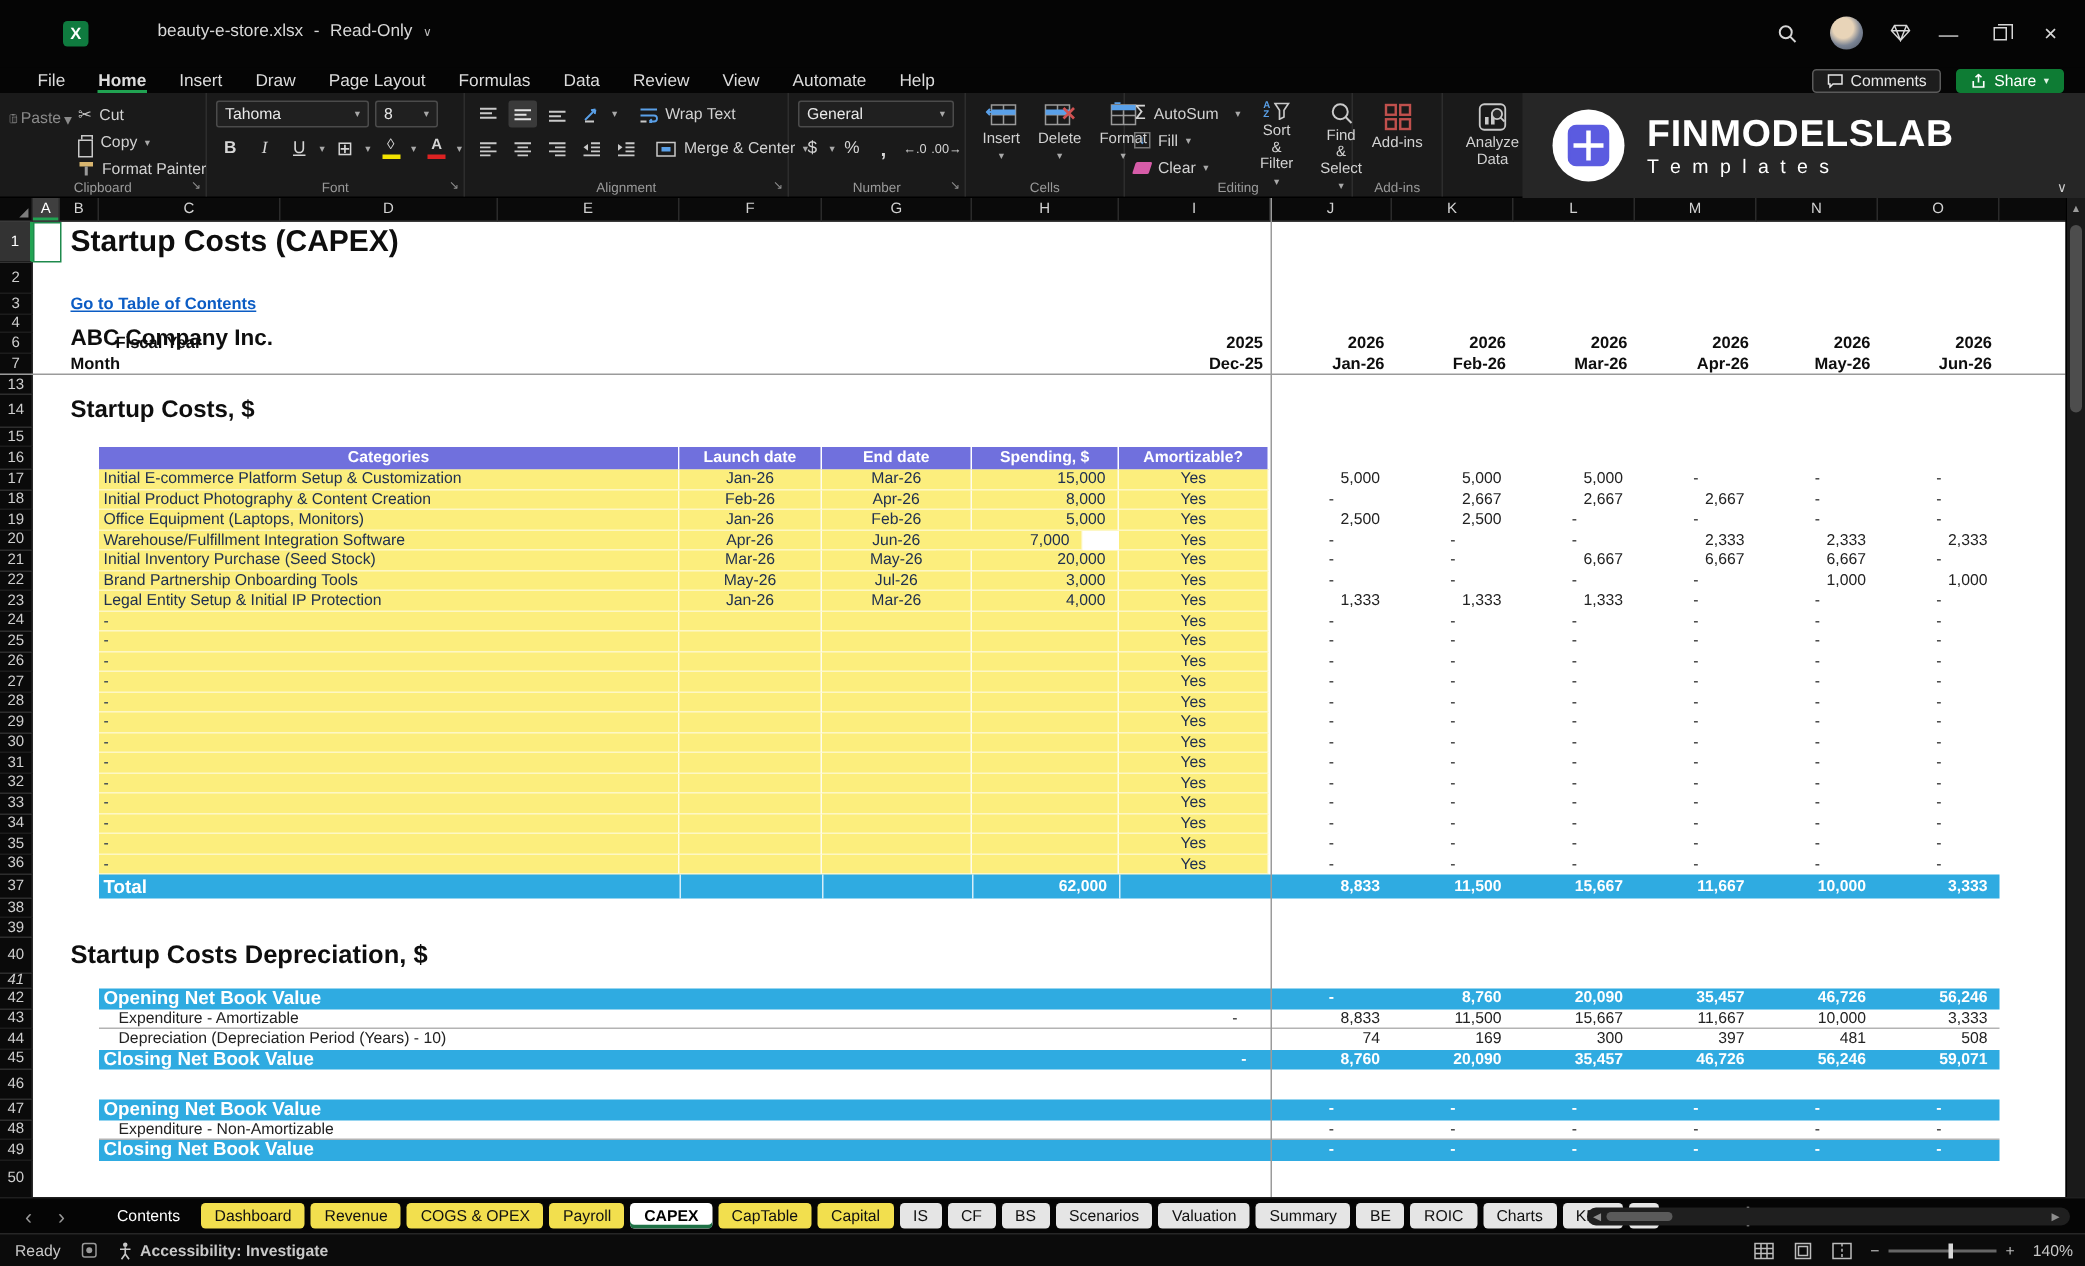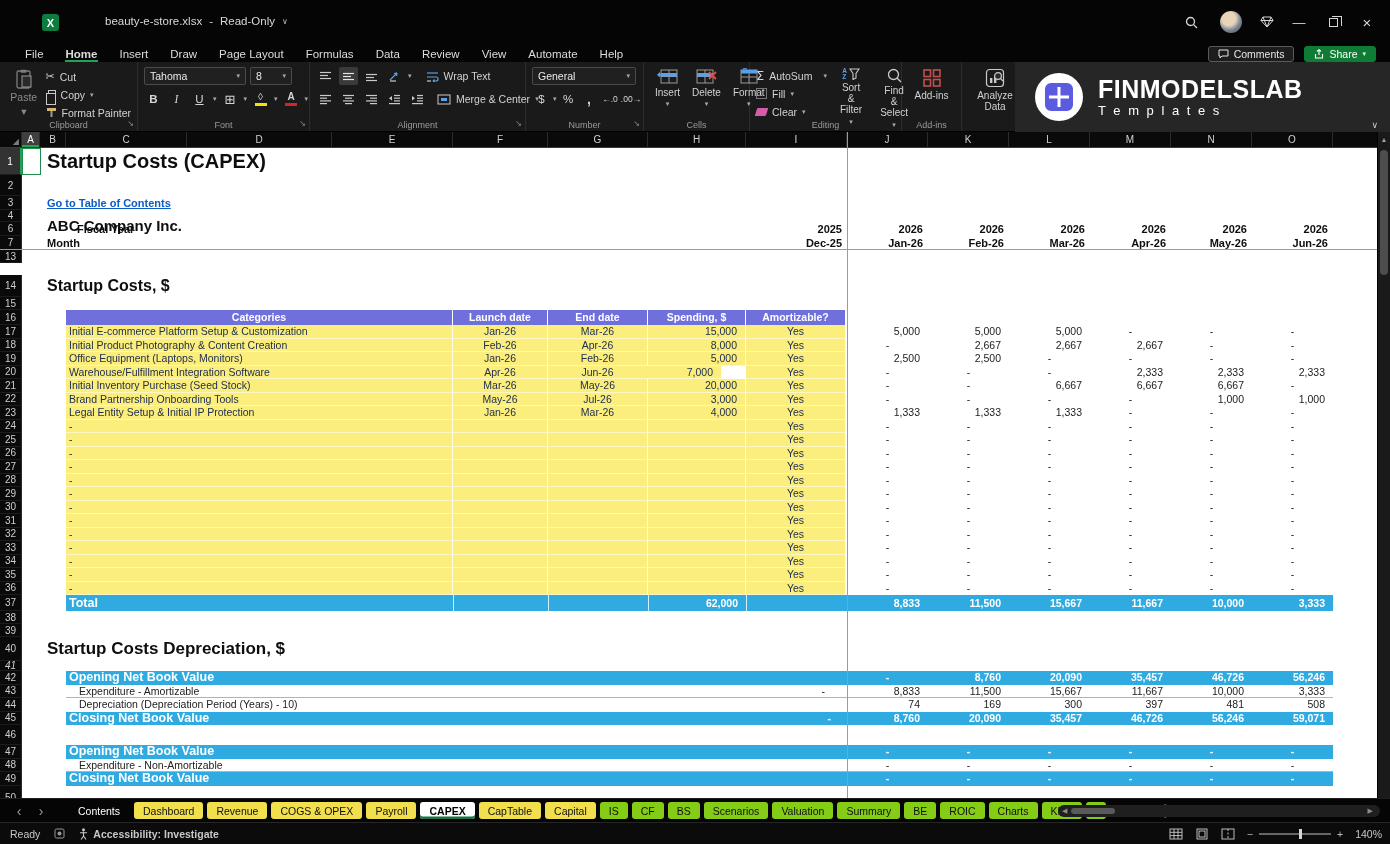--- a/index.html
+++ b/index.html
@@ -24,21 +24,21 @@
 .pill-btn{height:16px;display:flex;align-items:center;gap:5px;font-size:10.5px;padding:0 9px;border-radius:3px;cursor:pointer}
 .comments-btn{border:1px solid #5a5a5a;color:#e6e6e6;background:#1d1d1d}
 .share-btn{background:#0e7c34;color:#fff;border:1px solid #0e7c34}
 
 .ribbon{height:70px;background:#1a1a1a;display:flex;position:relative;border-bottom:1px solid #000}
 .rgroup{position:relative;border-right:1px solid #2d2d2d;padding:5px 6px 14px;flex-shrink:0}
 .rlabel{position:absolute;bottom:1px;left:0;right:0;text-align:center;font-size:9px;color:#9a9a9a}
 .launcher{position:absolute;right:3px;bottom:2px;font-size:8px;color:#8d8d8d;cursor:pointer}
 .rowflex{display:flex;align-items:center;gap:4px}
 .colflex{display:flex;flex-direction:column}
-.paste-btn{width:42px;display:flex;flex-direction:column;align-items:center;gap:2px;cursor:pointer;padding-top:2px}
+.paste-btn{width:42px;display:flex;flex-direction:row;align-items:center;gap:2px;cursor:pointer;padding-top:2px}
 .paste-btn span{font-size:10.5px;color:#8a8a8a}
 .small-btn{display:flex;align-items:center;gap:5px;font-size:10.5px;color:#d2d2d2;height:17px;cursor:pointer;white-space:nowrap}
 .gly{font-family:"DejaVu Sans",sans-serif;color:#c9c9c9}
 .dd{font-size:7px;color:#a9a9a9}
 .copy-ico{width:8px;height:10px;border:1px solid #c9c9c9;position:relative;margin-left:2px}
 .copy-ico::before{content:"";position:absolute;left:-3px;top:2px;width:8px;height:10px;border:1px solid #c9c9c9;background:#1a1a1a}
 .combo{height:18px;background:#202020;border:1px solid #4b4b4b;border-radius:2px;display:flex;align-items:center;justify-content:space-between;padding:0 5px;font-size:10.5px;color:#e8e8e8;cursor:pointer}
 .fbtn{min-width:19px;height:18px;display:flex;align-items:center;justify-content:center;font-size:11.5px;color:#d5d5d5;cursor:pointer;gap:1px}
 .color-ico{width:14px;height:14px;position:relative;text-align:center}
 .color-ico .g{font-size:10px;color:#d5d5d5;line-height:10px;display:block}
@@ -90,21 +90,21 @@
 .selbox{position:absolute;left:22px;top:16px;width:19px;height:27px;border:1.5px solid #1e8a4c;z-index:4}
 .vscroll{position:absolute;right:0;top:0;bottom:0;width:13px;background:#1a1a1a;border-left:1px solid #000;z-index:6}
 .vscroll .arr{height:14px;display:flex;align-items:center;justify-content:center;font-size:7px;color:#9a9a9a;cursor:pointer}
 .vthumb{position:absolute;left:2px;right:2px;top:18px;height:125px;background:#4d4d4d;border-radius:4px;cursor:grab}
 
 .tabbar{height:24px;background:#050505;display:flex;align-items:center;padding-left:10px;gap:4px;position:relative;border-top:1px solid #1f1f1f}
 .nav-arr{color:#9a9a9a;font-size:14px;width:18px;text-align:center;cursor:pointer}
 .stab{height:17px;border-radius:3px;padding:0 9px;font-size:10.5px;display:flex;align-items:center;color:#101010;cursor:pointer;white-space:nowrap;flex-shrink:0}
 .stab.plain{background:transparent;color:#fff;padding:0 10px}
 .stab.yellow{background:#f2df4e}
-.stab.blue{background:#84cc16}
+.stab.blue{background:#e5e5e5}
 .stab.active{background:#fff;color:#000;font-weight:bold;box-shadow:inset 0 -2.5px 0 #1e7145}
 .stab.clipped{width:20px;padding:0 0 0 6px;overflow:hidden}
 .tab-tools{display:flex;gap:10px;align-items:center;color:#b5b5b5;margin-left:4px}
 .tab-tools span{cursor:pointer}
 .hscroll{position:absolute;left:1058px;right:10px;top:6px;height:12px;background:#1f1f1f;border-radius:6px;display:flex;align-items:center}
 .hscroll .ha{font-size:7px;color:#8d8d8d;padding:0 4px;cursor:pointer}
 .hthumb{width:44px;height:6px;background:#5a5a5a;border-radius:3px;cursor:grab}
 .hs-right{position:absolute;right:3px;font-size:7px;color:#8d8d8d;cursor:pointer}
 
 .statusbar{height:22px;background:#0b0b0b;border-top:1px solid #262626;display:flex;align-items:center;padding:0 10px;font-size:10.5px;color:#c8c8c8;position:relative}
@@ -561,21 +561,21 @@
         <div class="c num pr5 b" style="left: 847px; width: 81px;">Jan-26</div>
         <div class="c num pr5 b" style="left: 928px; width: 81px;">Feb-26</div>
         <div class="c num pr5 b" style="left: 1009px; width: 81px;">Mar-26</div>
         <div class="c num pr5 b" style="left: 1090px; width: 81px;">Apr-26</div>
         <div class="c num pr5 b" style="left: 1171px; width: 81px;">May-26</div>
         <div class="c num pr5 b" style="left: 1252px; width: 81px;">Jun-26</div>
       </div>
       <div class="row" style="height: 13px; line-height: 13px;">
         <div class="rn" style="line-height: normal;">13</div>
       </div>
-      <div class="row" style="height: 22px; line-height: 22px; margin-top: 12px;">
+      <div class="row" style="height: 22px; line-height: 22px;">
         <div class="rn" style="line-height: normal;">14</div>
         <div class="c sec" style="left: 47px; width: 400px;">Startup Costs, $</div>
       </div>
       <div class="row" style="height: 13px; line-height: 13px;">
         <div class="rn" style="line-height: normal;">15</div>
       </div>
       <div class="row" style="height: 15px; line-height: 15px;">
         <div class="rn" style="line-height: normal;">16</div>
         <div class="c th" style="left: 66px; width: 387px;">Categories</div>
         <div class="c th" style="left: 453px; width: 95px;">Launch date</div>

